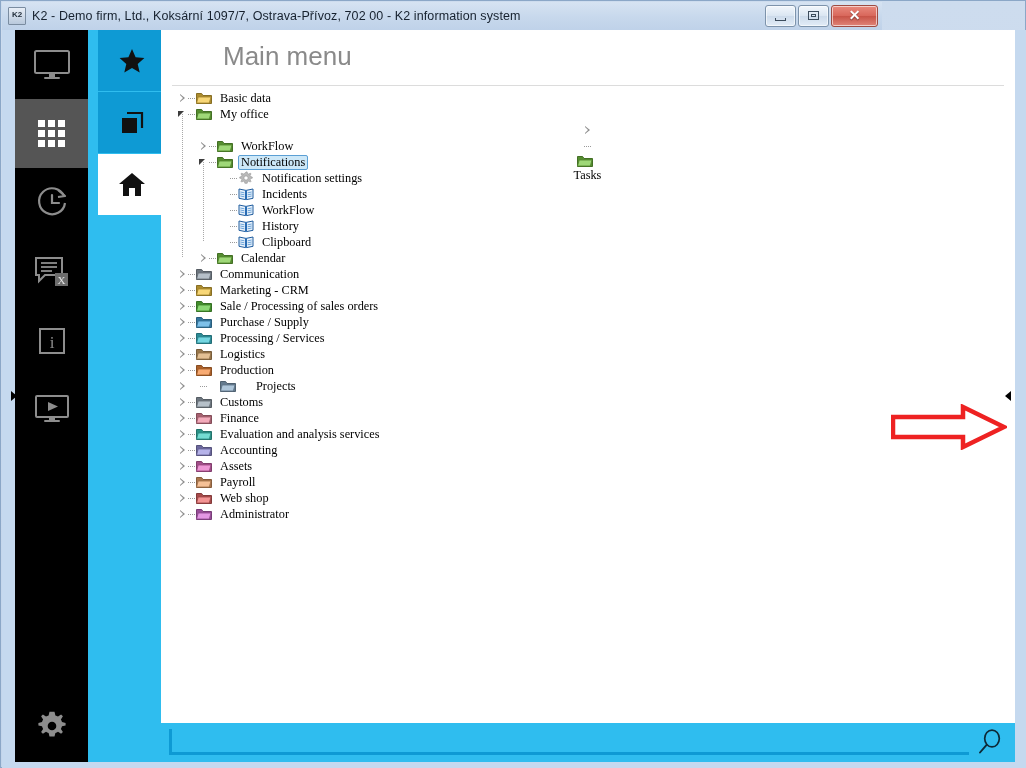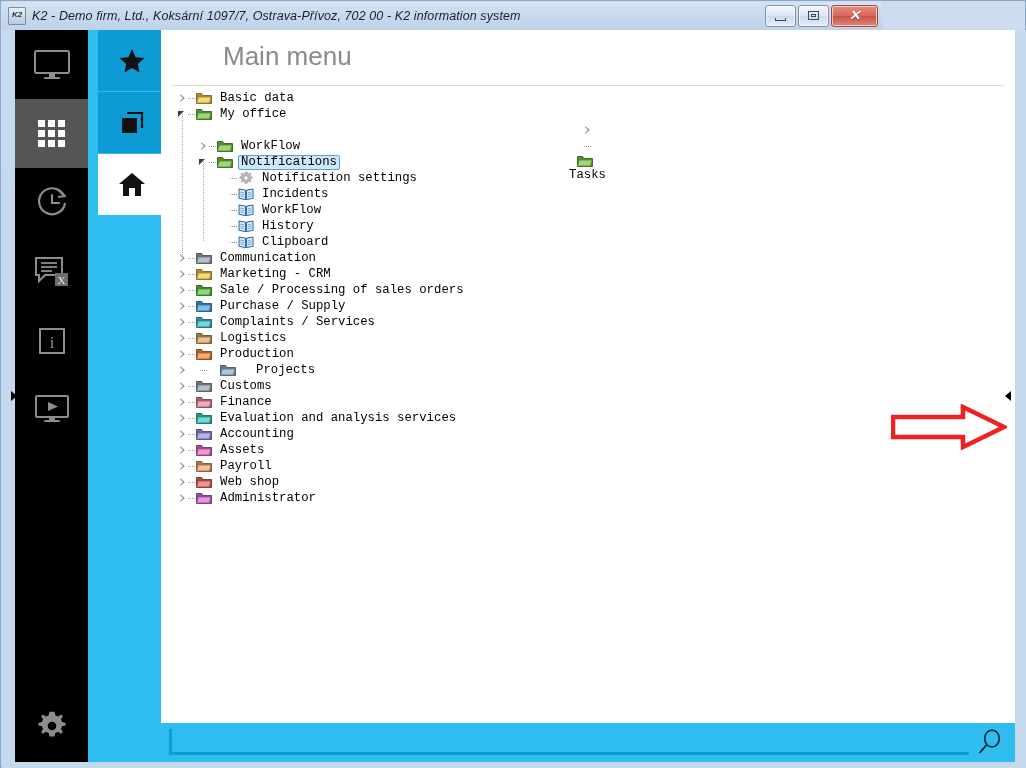--- a/index.html
+++ b/index.html
@@ -32,21 +32,20 @@
 
   .titlebar {
     position: absolute;
     left: 1px; top: 1px;
     width: 880px;
     height: 28px;
     background: linear-gradient(to bottom, #d6e3f2 0%, #c7d8ec 55%, #bfd2e9 100%);
     display: flex;
     align-items: center;
     box-sizing: border-box;
-    font-style: italic;
   }
 
   .title-icon {
     width: 16px; height: 16px;
     margin-left: 6px; margin-right: 6px;
     background: linear-gradient(to bottom,#e8eef6,#b9c9dc);
     border: 1px solid #7a8ca0;
     border-radius: 1px;
     position: relative;
     flex: none;
@@ -301,21 +300,21 @@
   .bookico, .gearico {
     width: 16px; height: 14px;
     flex: none;
     margin-right: 5px;
     position: relative;
   }
 
   .tlabel {
     padding: 0 3px;
     line-height: 15px;
-    font-family: Liberation Mono, monospace;
+    font-family: Liberation Serif, serif;
   }
   .tnode.selected .tlabel {
     background: #cde8f8;
     border: 1px solid #5b9fd4;
     border-radius: 2px;
     padding: 0 2px;
     line-height: 13px;
   }
 
   
@@ -651,20 +650,31 @@
                       <line x1="2.3" y1="5" x2="6.4" y2="5.8"></line>
                       <line x1="2.3" y1="7" x2="6.4" y2="7.8"></line>
                       <line x1="2.3" y1="9" x2="6.4" y2="9.8"></line>
                       <line x1="9.6" y1="5.8" x2="13.7" y2="5"></line>
                       <line x1="9.6" y1="7.8" x2="13.7" y2="7"></line>
                       <line x1="9.6" y1="9.8" x2="13.7" y2="9"></line>
                     </g>
                   </svg></span>
                 <span class="tlabel">Clipboard</span>
               </div>
+              <div class="tnode" style="padding-left: 21px;">
+                <span class="twist collapsed"></span>
+                <span class="dots"></span>
+                <span class="folder">
+                  <svg class="fsvg" width="16" height="14" viewBox="0 0 16 14">
+                    <path d="M0.5 2.5 L0.5 12.5 L15.5 12.5 L15.5 4.5 L7 4.5 L5.6 2.5 Z" fill="#558d2f" stroke="#436f25" stroke-width="1"></path>
+                    <path d="M2.2 6 L15 6 L13.3 12 L0.6 12 Z" fill="#9fd878" stroke="#4f832c" stroke-width="0.8"></path>
+                  </svg>
+                </span>
+                <span class="tlabel">Calendar</span>
+              </div>
               <div class="tnode" style="padding-left: 0px;">
                 <span class="twist collapsed"></span>
                 <span class="dots"></span>
                 <span class="folder">
                   <svg class="fsvg" width="16" height="14" viewBox="0 0 16 14">
                     <path d="M0.5 2.5 L0.5 12.5 L15.5 12.5 L15.5 4.5 L7 4.5 L5.6 2.5 Z" fill="#6c757e" stroke="#555c63" stroke-width="1"></path>
                     <path d="M2.2 6 L15 6 L13.3 12 L0.6 12 Z" fill="#b6c0c9" stroke="#646d75" stroke-width="0.8"></path>
                   </svg>
                 </span>
                 <span class="tlabel">Communication</span>
@@ -704,21 +714,21 @@
               </div>
               <div class="tnode" style="padding-left: 0px;">
                 <span class="twist collapsed"></span>
                 <span class="dots"></span>
                 <span class="folder">
                   <svg class="fsvg" width="16" height="14" viewBox="0 0 16 14">
                     <path d="M0.5 2.5 L0.5 12.5 L15.5 12.5 L15.5 4.5 L7 4.5 L5.6 2.5 Z" fill="#2b8b96" stroke="#226d76" stroke-width="1"></path>
                     <path d="M2.2 6 L15 6 L13.3 12 L0.6 12 Z" fill="#74d6e1" stroke="#28818b" stroke-width="0.8"></path>
                   </svg>
                 </span>
-                <span class="tlabel">Complaints / Services</span>
+                <span class="tlabel">Processing / Services</span>
               </div>
               <div class="tnode" style="padding-left: 0px;">
                 <span class="twist collapsed"></span>
                 <span class="dots"></span>
                 <span class="folder">
                   <svg class="fsvg" width="16" height="14" viewBox="0 0 16 14">
                     <path d="M0.5 2.5 L0.5 12.5 L15.5 12.5 L15.5 4.5 L7 4.5 L5.6 2.5 Z" fill="#98764a" stroke="#775c3a" stroke-width="1"></path>
                     <path d="M2.2 6 L15 6 L13.3 12 L0.6 12 Z" fill="#e4c094" stroke="#8d6d45" stroke-width="0.8"></path>
                   </svg>
                 </span>

